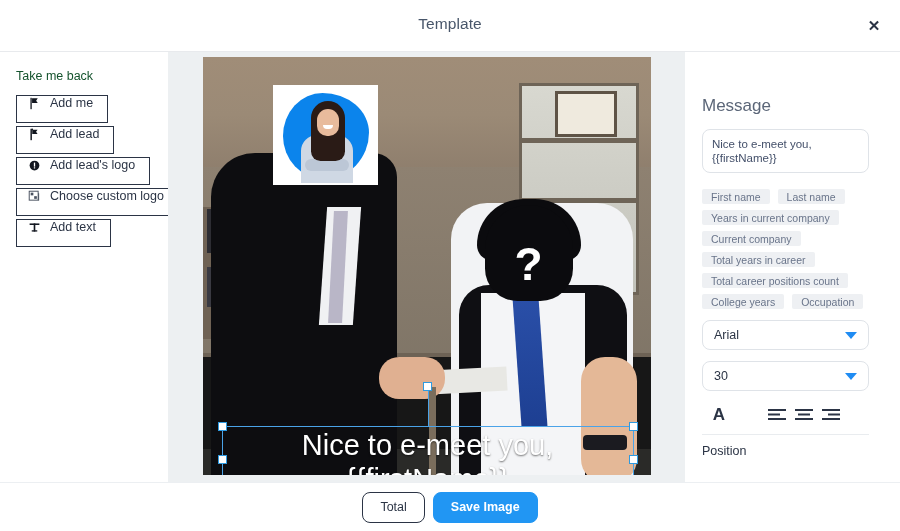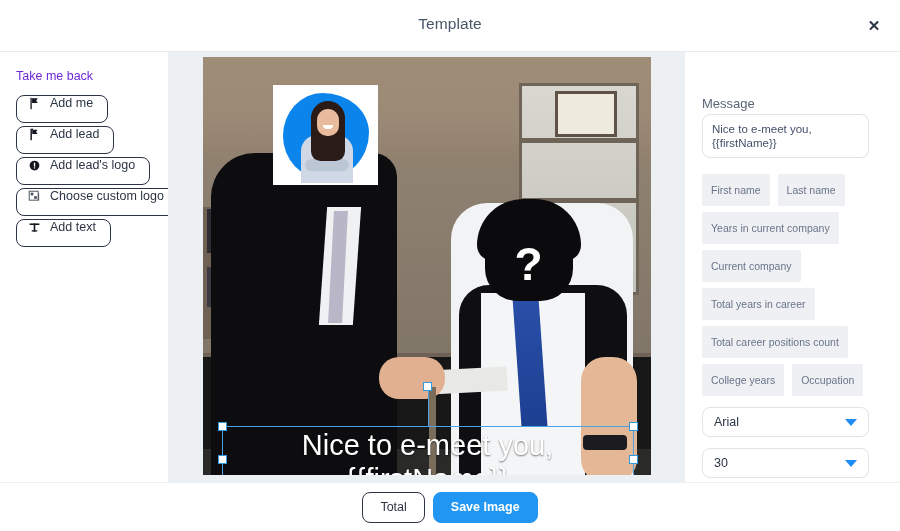--- a/index.html
+++ b/index.html
@@ -60,36 +60,36 @@
   
   .left-panel {
     width: 168px;
     height: 430px;
     background: #ffffff;
     padding: 14px 0 0 16px;
     flex: none;
   }
   .take-back {
     font-size: 12.5px;
-    color: #6d28d9;
+    color: #14532d;
     margin-bottom: 12px;
     cursor: pointer;
     display: inline-block;
   }
   .tool-list { display: flex; flex-direction: column; gap: 3px; }
   .tool-btn {
     display: inline-flex;
     align-items: center;
     gap: 9px;
     align-self: flex-start;
     height: 28px;
     padding: 0 14px 12px 11px;
     background: #ffffff;
     border: 1px solid #2b3445;
-    border-radius: 8px;
+    border-radius: 0;
     font-size: 12.5px;
     color: #2b3445;
     cursor: pointer;
     white-space: nowrap;
     font-family: "Liberation Sans", sans-serif;
   }
   .tool-ico {
     width: 13px; height: 13px;
     flex: none;
     display: flex; align-items: center; justify-content: center;
@@ -313,23 +313,23 @@
   .right-panel {
     width: 215px;
     height: 430px;
     flex: none;
     background: #ffffff;
     padding: 44px 14px 0 17px;
     position: relative;
     overflow: hidden;
   }
   .field-label {
-    font-size: 13px;
+    font-size: 17px;
     color: #5b6678;
-    margin-bottom: 3px;
+    margin-bottom: 13px;
   }
   .msg-box {
     width: 167px;
     height: 44px;
     border: 1px solid #dfe3e8;
     border-radius: 8px;
     padding: 7px 9px;
     font-size: 11.5px;
     line-height: 1.24;
     color: #44506a;
@@ -343,21 +343,21 @@
     display: flex;
     flex-wrap: wrap;
     gap: 6px 8px;
     margin-top: 12px;
     width: 178px;
   }
   .tag {
     background: #eef0f3;
     border: none;
     border-radius: 2px;
-    height: 32px;
+    height: 15px;
     padding: 0 9px;
     font-size: 10.5px;
     color: #69748a;
     display: inline-flex;
     align-items: center;
     cursor: pointer;
     white-space: nowrap;
     font-family: "Liberation Sans", sans-serif;
   }
   .select-box {

